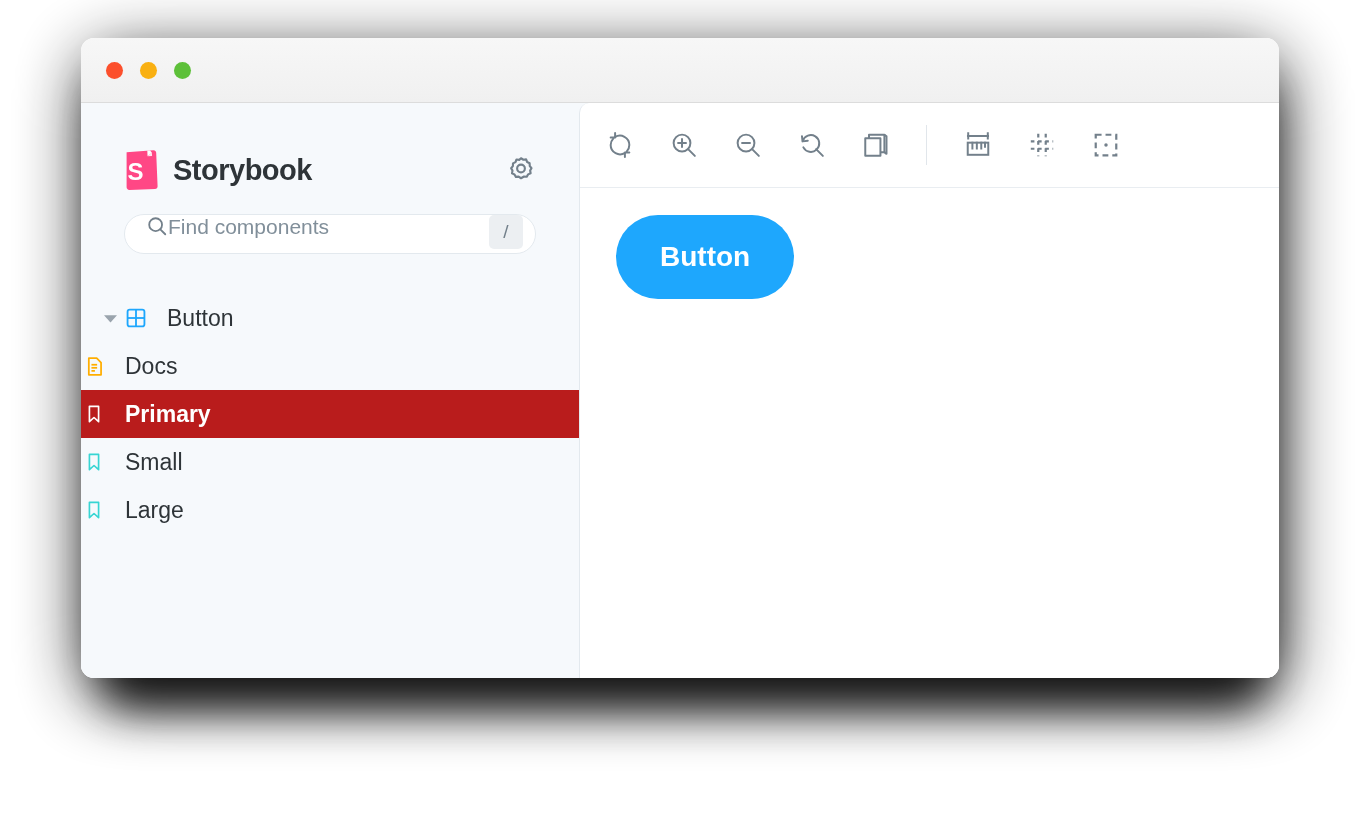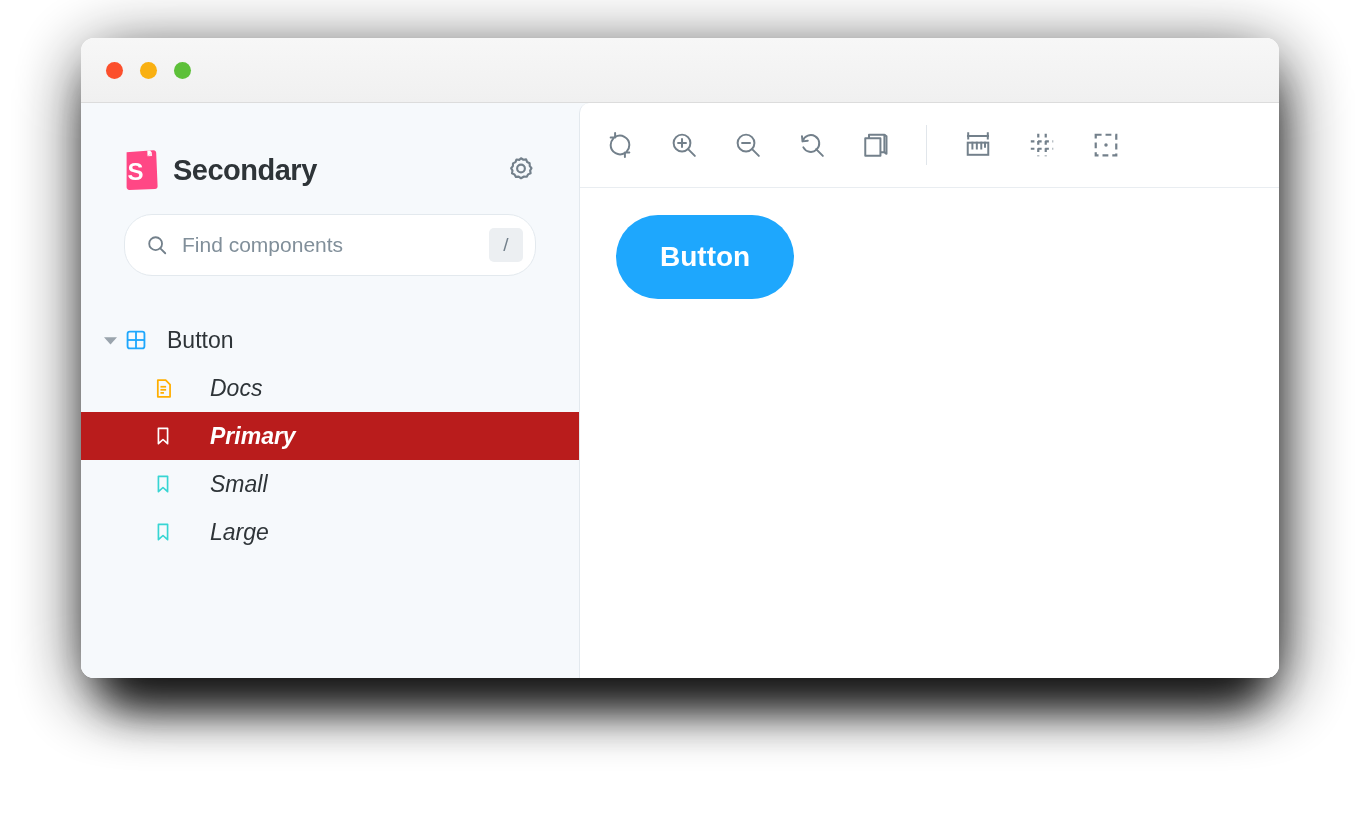--- a/index.html
+++ b/index.html
@@ -128,29 +128,28 @@
     display: flex;
     align-items: center;
     justify-content: center;
   }
 
   
   .search-wrap {
     padding: 24px 43px 0 43px;
   }
   .search {
-    height: 62px;
+    height: 40px;
     box-sizing: border-box;
     border: 1px solid #e3e9ee;
     border-radius: 28px;
     background: #ffffff;
     display: flex;
-    align-items: center;
+    align-items: flex-start;
     padding: 0 12px 0 21px;
-    gap: 14px;
   }
   .search .s-icon { flex: 0 0 22px; height: 22px; display:flex; }
   .search-input {
     flex: 1 1 auto;
     border: none;
     outline: none;
     background: transparent;
     font-family: "Liberation Sans", sans-serif;
     font-size: 21px;
     color: #2e3438;
@@ -179,21 +178,21 @@
   }
   .tree-row {
     height: 48px;
     display: flex;
     align-items: center;
     box-sizing: border-box;
     font-size: 23px;
     color: #2e3438;
   }
   .tree-row.root { padding-left: 16px; gap: 0; }
-  .tree-row.leaf { padding-left: 69px; gap: 16px; font-style: italic; }
+  .tree-row.leaf { gap: 0; }
   .caret {
     width: 26px;
     flex: 0 0 26px;
     display: flex;
     align-items: center;
     justify-content: center;
   }
   .row-icon {
     width: 26px;
     flex: 0 0 26px;
@@ -287,21 +286,21 @@
         <div class="brand-row">
           <div class="brand-left">
             <span class="logo">
               <svg width="34" height="40" viewBox="0 0 34 40" xmlns="http://www.w3.org/2000/svg">
                 <path d="M2.6 2.2 L29.4 0.2 C30.9 0.1 32.1 1.2 32.2 2.7 L33.6 36.2 C33.7 37.7 32.5 39 31 39.1 L5.4 39.9 C3.9 40 2.6 38.8 2.6 37.3 Z" fill="#ff4785"></path>
                 <path d="M23.3 0.55 L23.55 6.2 L27.9 2.85 L26.1 0.45 Z" fill="#ffffff"></path>
                 <path d="M23.55 6.2 L27.9 2.85 L28.1 6.05 Z" fill="#ffffff" opacity="0.85"></path>
                 <text x="11.5" y="29.5" font-family="Liberation Sans, sans-serif" font-size="24" font-weight="bold" fill="#ffffff" text-anchor="middle">S</text>
               </svg>
             </span>
-            <span class="brand-title">Secondary</span>
+            <span class="brand-title">Storybook</span>
           </div>
           <span class="gear-btn">
             <svg width="30" height="30" viewBox="0 0 24 24" fill="none" stroke="#73808b" stroke-width="1.7" stroke-linejoin="round">
               <path d="M12 2.6l1.9 1.2 2.2-.3.8 2.1 2 1 .1 2.2 1.4 1.7-1.1 1.9.4 2.2-2 .9-1.1 1.9-2.2-.2L12 18.6l-1.9-1.3-2.2.2-1.1-1.9-2-.9.4-2.2L4.1 10.6 5.5 8.9l.1-2.2 2-1 .8-2.1 2.2.3z"></path>
               <circle cx="12" cy="10.8" r="3.1"></circle>
             </svg>
           </span>
         </div>
 
         <div class="search-wrap">

